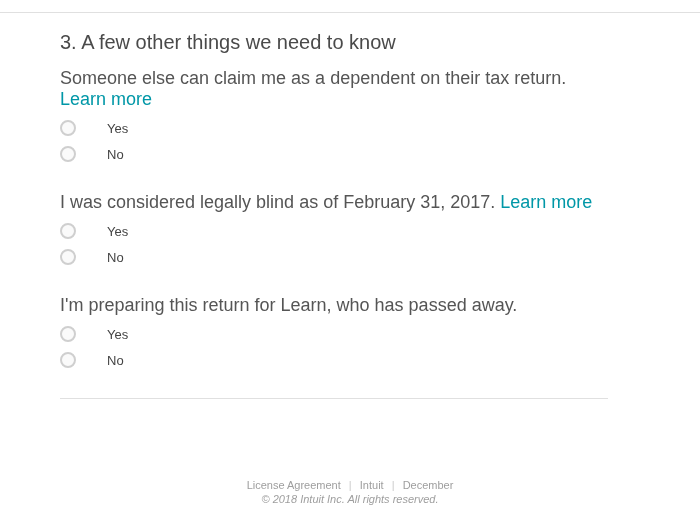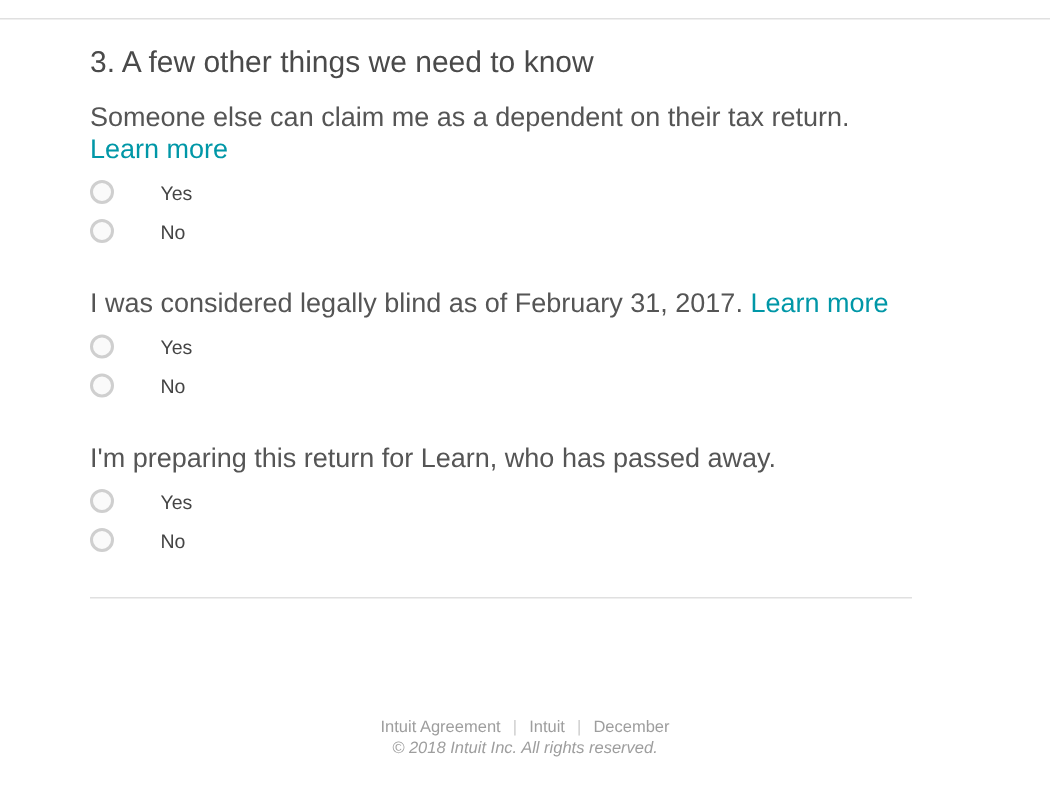--- a/index.html
+++ b/index.html
@@ -142,20 +142,20 @@
       <span class="radio-label">No</span>
     </div>
   </div>
 
   <div class="bottom-divider"></div>
 
 </div>
 
 <div class="footer">
   <div class="footer-links">
-    <a>Intuit Agreement</a>
+    <a>License Agreement</a>
     <span class="footer-sep">|</span>
     <a>Intuit</a>
     <span class="footer-sep">|</span>
     <a>December</a>
   </div>
   <div class="copyright">© 2018 Intuit Inc. All rights reserved.</div>
 </div>
 
 </body></html>

